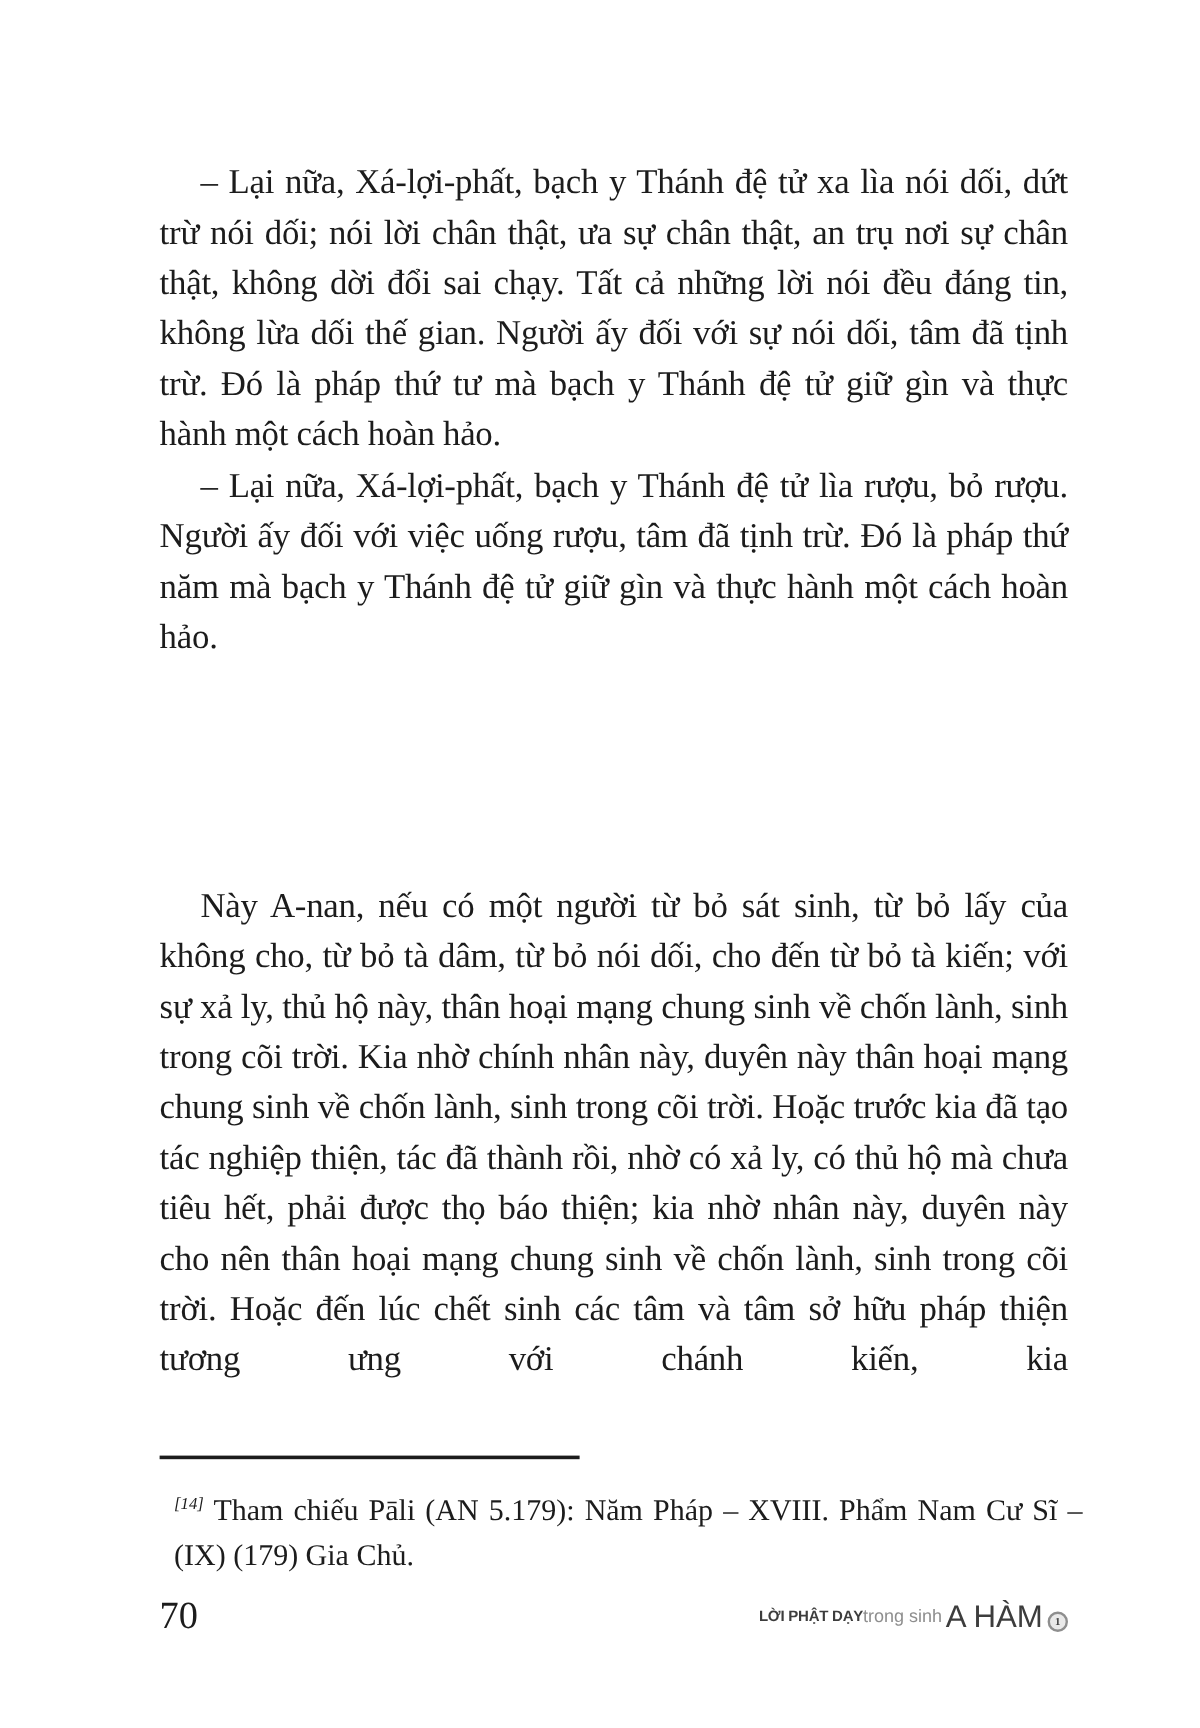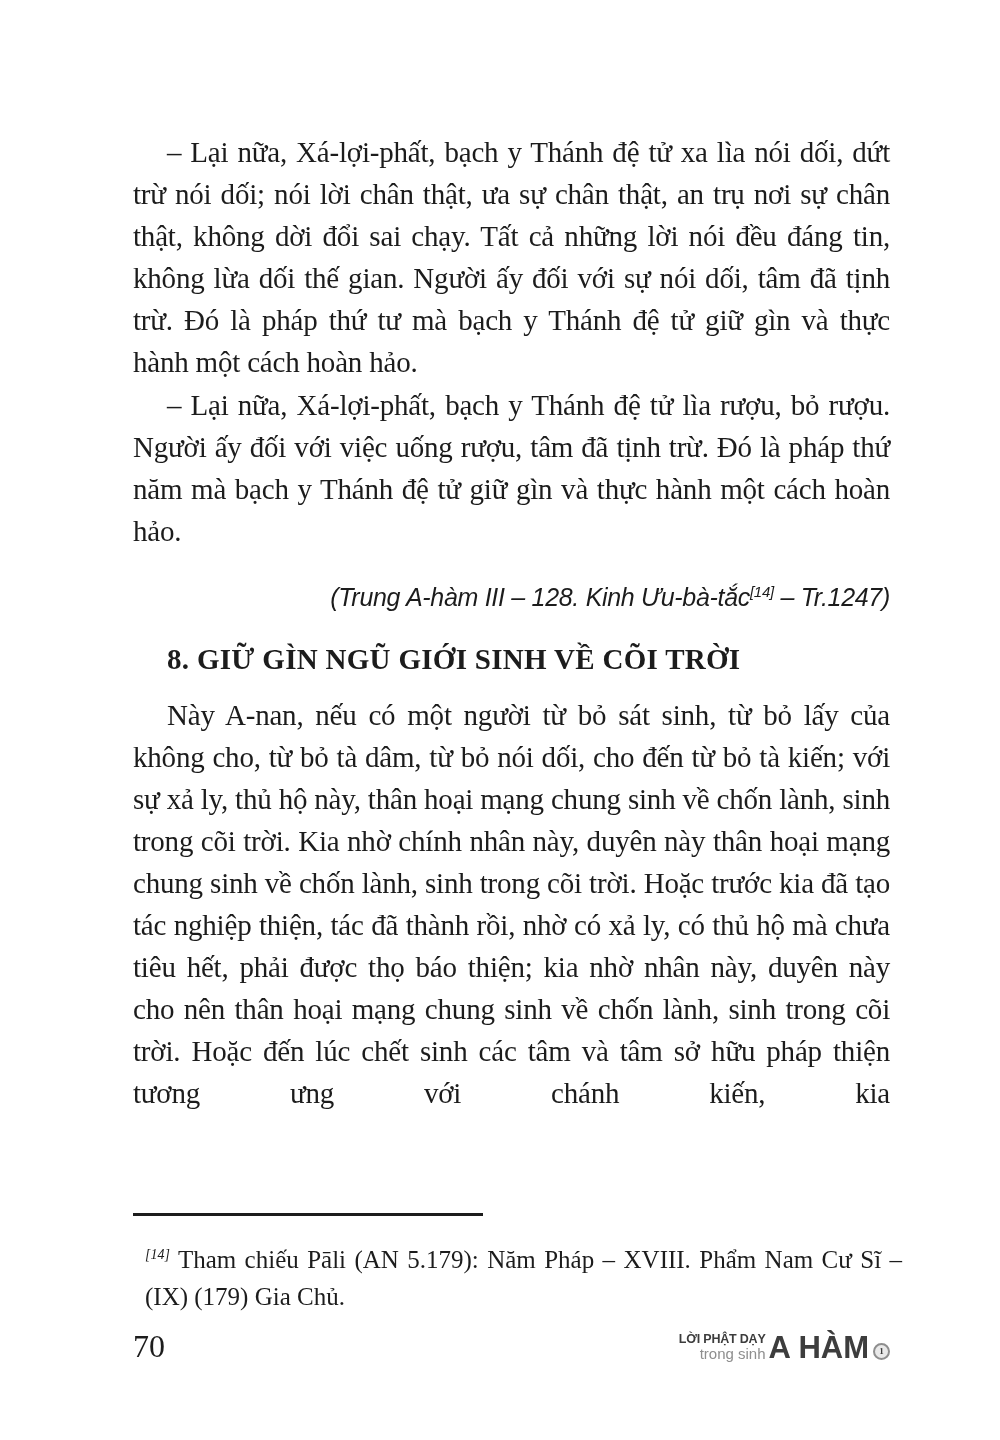--- a/index.html
+++ b/index.html
@@ -23,20 +23,21 @@
     width: 757px;
     margin: 0;
     font-size: 29px;
     line-height: 42px;
     letter-spacing: -0.2px;
     text-align: justify;
     text-indent: 34px;
   }
   .last-justify {
     text-align-last: justify;
+    margin-top: 40px;
   }
   .citation {
     position: absolute;
     left: 133px;
     width: 757px;
     margin: 0;
     font-family: "Liberation Sans", sans-serif;
     font-style: italic;
     font-size: 25px;
     line-height: 40px;
@@ -92,41 +93,41 @@
     position: absolute;
     right: 110px;
     top: 1331px;
     display: flex;
     align-items: center;
     font-family: "Liberation Sans", sans-serif;
     height: 32px;
   }
   .logo-stack {
     display: flex;
-    flex-direction: column;
+    flex-direction: row;
     line-height: 1;
     margin-right: 3px;
-    align-items: flex-end;
+    align-items: center;
   }
   .logo-tagline-top {
     font-size: 12.5px;
     font-weight: 700;
     letter-spacing: -0.2px;
     color: var(--logo-dark, #3d3d3d);
     white-space: nowrap;
   }
   .logo-tagline-bottom {
     font-size: 15px;
     margin-top: 1px;
     color: var(--logo-muted, #8e8e8e);
     white-space: nowrap;
   }
   .logo-title {
-    font-size: 31px;
-    font-weight: 700;
+    font-size: 26px;
+    font-weight: 400;
     line-height: 1;
     color: var(--logo-dark, #3d3d3d);
     white-space: nowrap;
   }
   .logo-badge {
     width: 13px;
     height: 13px;
     margin-left: 4px;
     margin-top: 8px;
     border: 2px solid var(--logo-muted, #8e8e8e);
@@ -143,23 +144,21 @@
 </style>
 </head>
 <body>
 
 <div class="page">
 
   <p class="body-para" style="top:384px">– Lại nữa, Xá-lợi-phất, bạch y Thánh đệ tử lìa rượu, bỏ rượu. Người ấy đối với việc uống rượu, tâm đã tịnh trừ. Đó là pháp thứ năm mà bạch y Thánh đệ tử giữ gìn và thực hành một cách hoàn hảo.</p>
 
   <p class="body-para" style="top:131px">– Lại nữa, Xá-lợi-phất, bạch y Thánh đệ tử xa lìa nói dối, dứt trừ nói dối; nói lời chân thật, ưa sự chân thật, an trụ nơi sự chân thật, không dời đổi sai chạy. Tất cả những lời nói đều đáng tin, không lừa dối thế gian. Người ấy đối với sự nói dối, tâm đã tịnh trừ. Đó là pháp thứ tư mà bạch y Thánh đệ tử giữ gìn và thực hành một cách hoàn hảo.</p>
 
-  <p class="citation" style="top:577px"><span>(Trung A-hàm III – 128. Kinh Ưu-bà-tắc</span><sup>[14]</sup><span> – Tr.1247)</span></p>
 
-  <h2 class="section-heading" style="top:639px">8. GIỮ GÌN NGŨ GIỚI SINH VỀ CÕI TRỜI</h2>
 
   <p class="body-para last-justify" style="top:694px">Này A-nan, nếu có một người từ bỏ sát sinh, từ bỏ lấy của không cho, từ bỏ tà dâm, từ bỏ nói dối, cho đến từ bỏ tà kiến; với sự xả ly, thủ hộ này, thân hoại mạng chung sinh về chốn lành, sinh trong cõi trời. Kia nhờ chính nhân này, duyên này thân hoại mạng chung sinh về chốn lành, sinh trong cõi trời. Hoặc trước kia đã tạo tác nghiệp thiện, tác đã thành rồi, nhờ có xả ly, có thủ hộ mà chưa tiêu hết, phải được thọ báo thiện; kia nhờ nhân này, duyên này cho nên thân hoại mạng chung sinh về chốn lành, sinh trong cõi trời. Hoặc đến lúc chết sinh các tâm và tâm sở hữu pháp thiện tương ưng với chánh kiến, kia</p>
 
   <div class="footnote-rule"></div>
 
   <p class="footnote"><sup>[14]</sup> <span>Tham chiếu Pāli (AN 5.179): Năm Pháp – XVIII. Phẩm Nam Cư Sĩ – (IX) (179) Gia Chủ.</span></p>
 
   <span class="page-number">70</span>
 
   <div class="logo">

